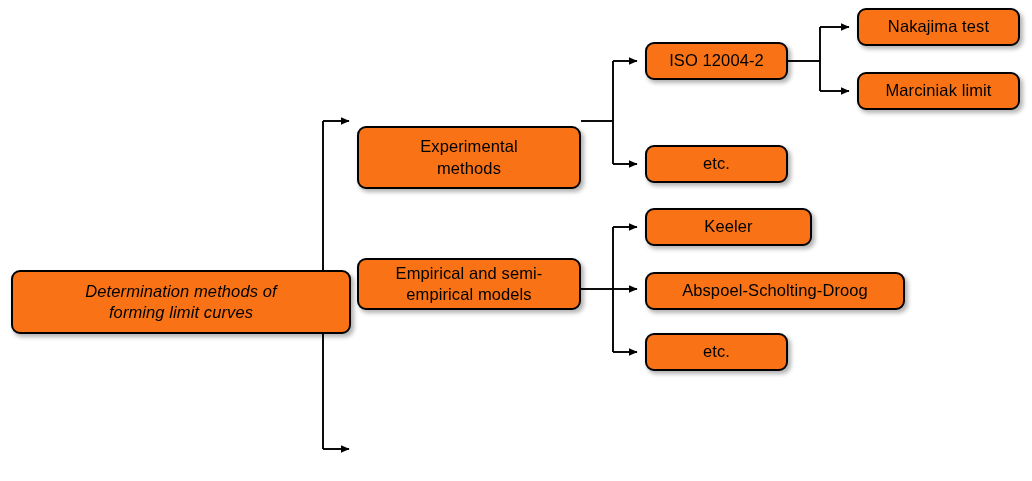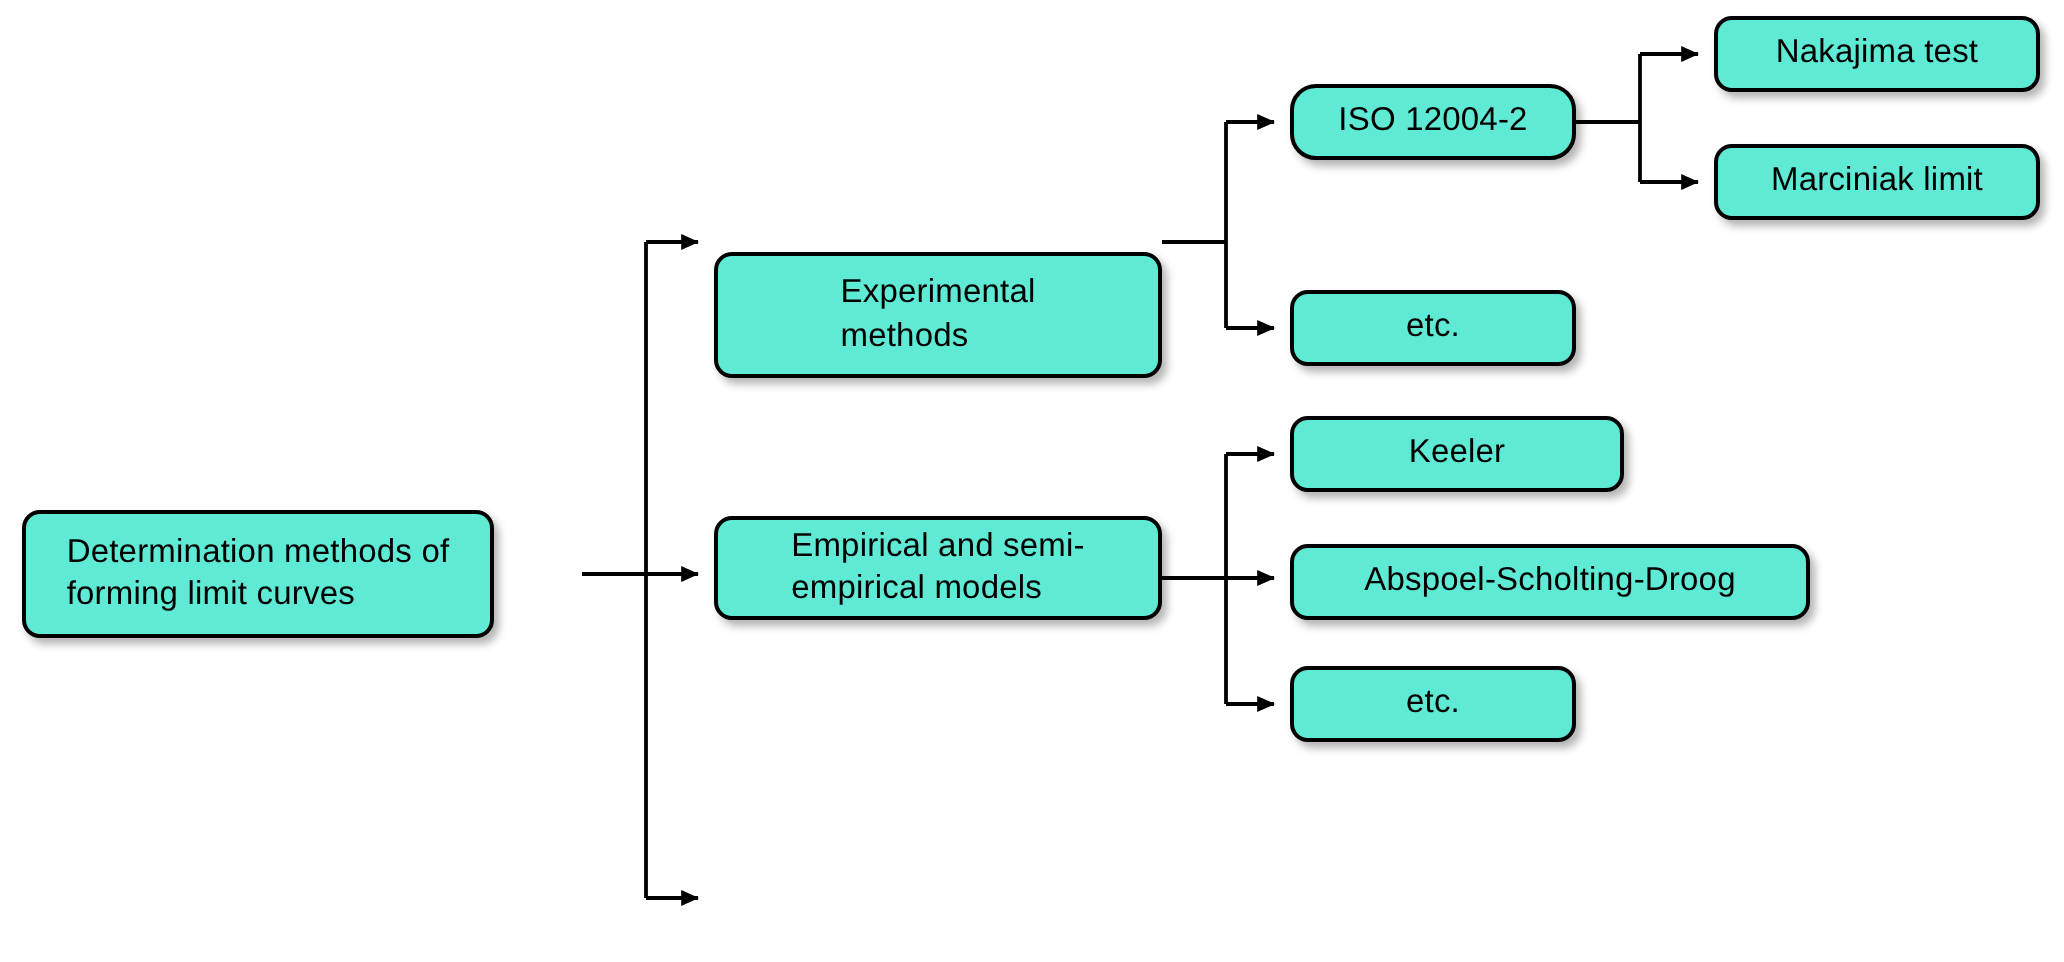--- a/index.html
+++ b/index.html
@@ -19,27 +19,27 @@
     position: absolute;
     left: 0;
     top: 0;
     width: 1032px;
     height: 481px;
     pointer-events: none;
   }
   .node {
     position: absolute;
     box-sizing: border-box;
-    background: #5eead4;
+    background: #f97316;
     border: 2.2px solid #000000;
     border-radius: 9px;
     display: flex;
     align-items: center;
     justify-content: center;
-    text-align: left;
+    text-align: center;
     color: #000000;
     font-size: 16.5px;
     line-height: 1.28;
     letter-spacing: 0.1px;
     box-shadow: 2.5px 3px 4px rgba(0,0,0,0.30);
     z-index: 2;
   }
   .node .label {
     display: block;
     padding: 0 8px;
@@ -82,33 +82,33 @@
     </g>
 
     <g>
       <path d="M 788 61 L 820 61" stroke="#000000" stroke-width="1.9" fill="none"></path>
       <path d="M 820 27 L 820 91" stroke="#000000" stroke-width="1.9" fill="none"></path>
       <path d="M 820 27 L 849 27" stroke="#000000" stroke-width="1.9" fill="none" marker-end="url(#arrow)"></path>
       <path d="M 820 91 L 849 91" stroke="#000000" stroke-width="1.9" fill="none" marker-end="url(#arrow)"></path>
     </g>
   </svg>
 
-  <div class="node" style="left: 11px; top: 255px; width: 236px; height: 64px;">
+  <div class="node" style="left: 11px; top: 270px; width: 340px; height: 64px; font-style: italic;">
     <span class="label">Determination methods of
 forming limit curves</span>
   </div>
   <div class="node" style="left: 357px; top: 90px; width: 224px; height: 63px; margin-top: 36px;">
     <span class="label">Experimental
 methods</span>
   </div>
   <div class="node" style="left: 357px; top: 258px; width: 224px; height: 52px;">
     <span class="label">Empirical and semi-
 empirical models</span>
   </div>
-  <div class="node" style="left: 645px; top: 42px; width: 143px; height: 38px; border-radius: 13px;">
+  <div class="node" style="left: 645px; top: 42px; width: 143px; height: 38px;">
     <span class="label">ISO 12004-2</span>
   </div>
   <div class="node" style="left: 645px; top: 145px; width: 143px; height: 38px;">
     <span class="label">etc.</span>
   </div>
   <div class="node" style="left: 645px; top: 208px; width: 167px; height: 38px;">
     <span class="label">Keeler</span>
   </div>
   <div class="node" style="left: 645px; top: 272px; width: 260px; height: 38px;">
     <span class="label">Abspoel-Scholting-Droog</span>

